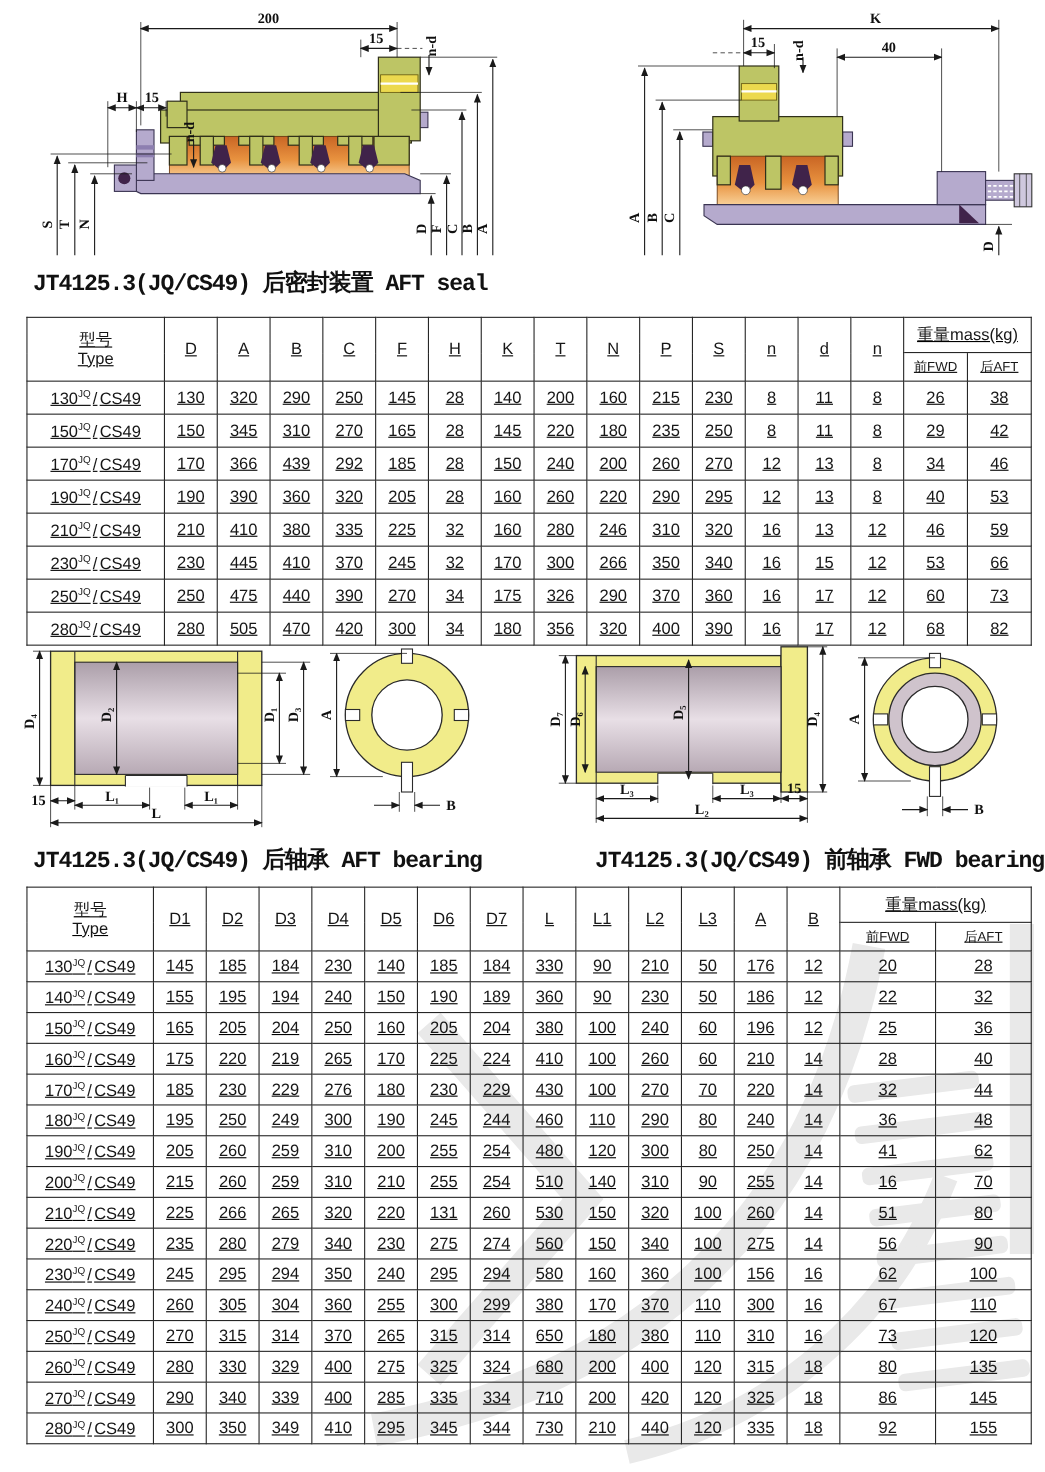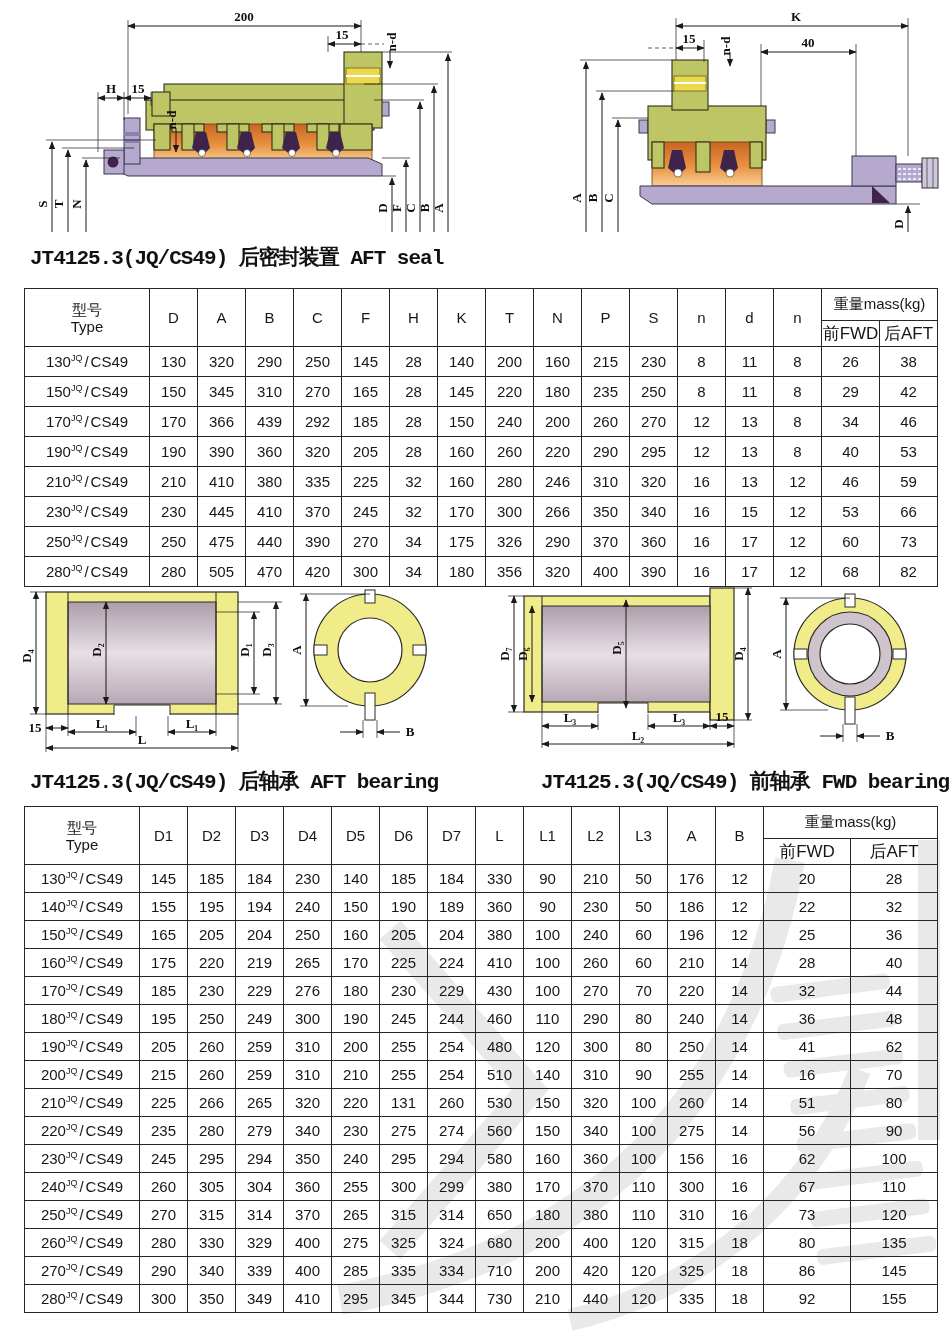--- a/index.html
+++ b/index.html
@@ -17,27 +17,27 @@
     font-weight:700;font-size:21px;color:#111;letter-spacing:-1px;white-space:nowrap;
   }
   .caption-left{width:50%;padding-left:30px;box-sizing:border-box;}
   .caption-right{width:50%;padding-left:66px;box-sizing:border-box;}
   #captions-seal{top:243px;flex-direction:column;}
   #captions-bearing{top:764px;align-items:center;}
   
   .tablewrap{left:24px;width:914px;z-index:1;}
   #seal-table-wrap{top:288px;}
   #bearing-table-wrap{top:806px;}
-  .dtable{border-collapse:collapse;width:913px;table-layout:fixed;background:transparent;}
+  .dtable{border-collapse:collapse;width:913px;table-layout:fixed;background:transparent;text-decoration:underline;}
   .dtable th,.dtable td{
     border:1.5px solid #262626;text-align:center;vertical-align:middle;
     color:#161616;font-weight:400;padding:0;overflow:hidden;white-space:nowrap;
   }
   .dtable thead tr.hrow1 th{height:31px;font-size:15px;}
-  .dtable thead tr.hrow2 th{height:25px;font-size:17px;}
+  .dtable thead tr.hrow2 th{height:25px;font-size:12px;}
   .dtable th.th-type{font-size:15px;line-height:17px;}
   .dtable td{font-size:15px;}
   #seal-table td{height:29px;}
   #bearing-table td{height:27px;}
   .td-type sup{font-size:9px;letter-spacing:0;}
   .td-type .sep{padding:0 2px;}
   
   #seal-drawings{top:6px;left:0;width:950px;height:236px;z-index:1;}
   #bearing-drawings{top:586px;left:0;width:950px;height:176px;z-index:1;}
   svg{display:block;}

